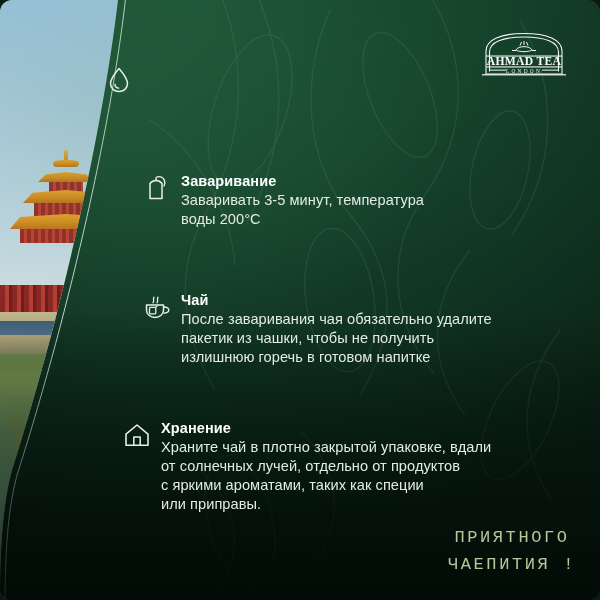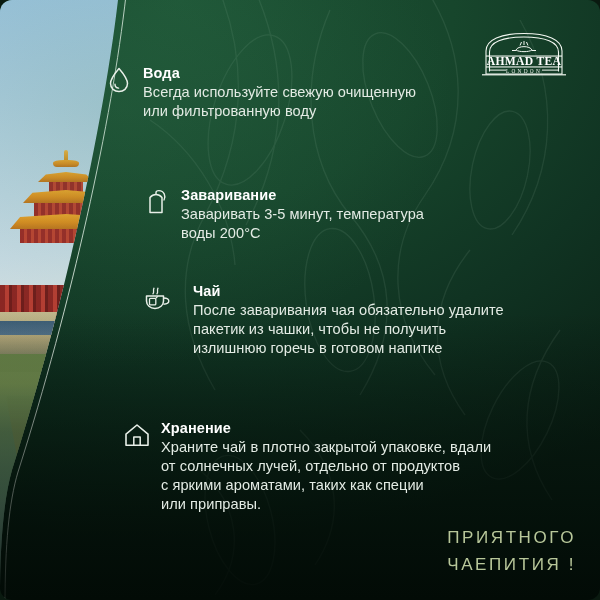--- a/index.html
+++ b/index.html
@@ -95,29 +95,30 @@
   .tip .txt{color:#eef3ee;}
   .tip h3{
     margin:0 0 1px 0;font-size:14.5px;font-weight:bold;letter-spacing:.1px;
     color:#ffffff;line-height:1.25;
   }
   .tip p{
     margin:0;font-size:14.6px;line-height:1.30;color:#e3ebe4;font-weight:400;
     letter-spacing:.05px;white-space:pre-line;
   }
   .tip-water{left:104px;top:64px;}
-  .tip-brew{left:142px;top:186px;}
-  .tip-tea{left:142px;top:282px;gap:12px;}
+  .tip-brew{left:142px;top:172px;}
+  .tip-tea{left:142px;top:291px;}
   .tip-store{left:122px;top:419px;justify-content:center;}
 
   
   .wish{
     position:absolute;right:24px;bottom:22px;text-align:center;
     color:#b8c79a;font-size:17px;letter-spacing:2.6px;line-height:1.55;
     text-transform:uppercase;
+    font-family:Liberation Mono, monospace;
   }
   .wish span{display:block;white-space:nowrap;}
 </style>
 </head>
 <body>
 
 <div class="poster">
 
   <div class="texture">
     <svg viewBox="0 0 600 600" preserveAspectRatio="none">
@@ -197,25 +198,20 @@
 
   <div class="tips">
 
     <div class="tip tip-water">
       <span class="ico">
         <svg viewBox="0 0 30 30">
           <path d="M15,3.5 C15,3.5 6.5,13.4 6.5,18.6 C6.5,23.2 10.3,26.6 15,26.6 C19.7,26.6 23.5,23.2 23.5,18.6 C23.5,13.4 15,3.5 15,3.5 Z" fill="none" stroke="#e8efe8" stroke-width="1.5" stroke-linejoin="round"></path>
           <path d="M11,19.3 C11,21.5 12.6,23 14.6,23.1" fill="none" stroke="#e8efe8" stroke-width="1.4" stroke-linecap="round"></path>
         </svg>
       </span>
-      <div class="txt">
-        <h3>Вода</h3>
-        <p>Всегда используйте свежую очищенную
-или фильтрованную воду</p>
-      </div>
     </div>
 
     <div class="tip tip-brew">
       <span class="ico">
         <svg viewBox="0 0 30 30">
           <path d="M8,10.5 L8,25.5 L20,25.5 L20,10.5 C20,10.5 17.5,7.5 14,7.5 C10.5,7.5 8,10.5 8,10.5 Z" fill="none" stroke="#e8efe8" stroke-width="1.5" stroke-linejoin="round"></path>
           <path d="M14,7.5 L14,5.6 C14,4.4 15.2,3.6 16.8,3.6 C19.2,3.6 21.4,5 22.3,7.1 C23.2,9.2 23,11.4 22,13" fill="none" stroke="#e8efe8" stroke-width="1.4" stroke-linecap="round"></path>
         </svg>
       </span>
       <div class="txt">

